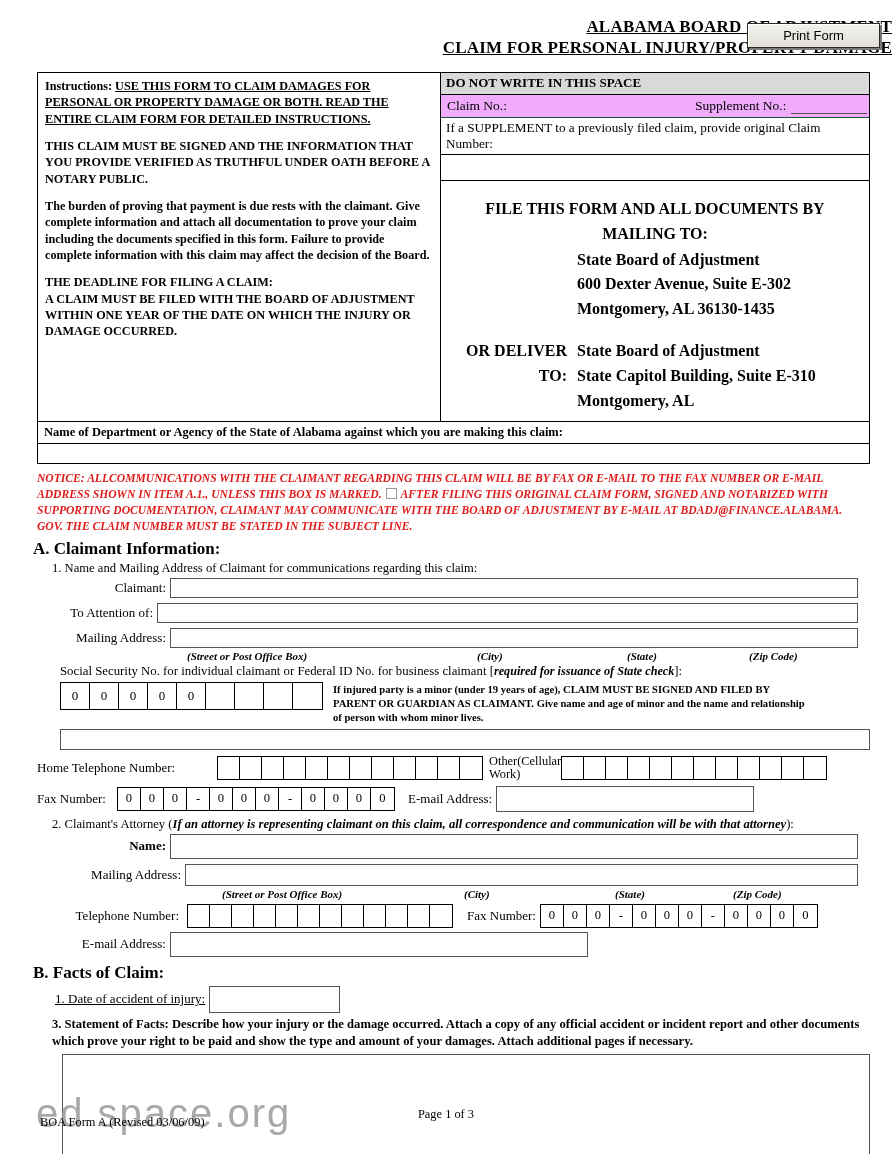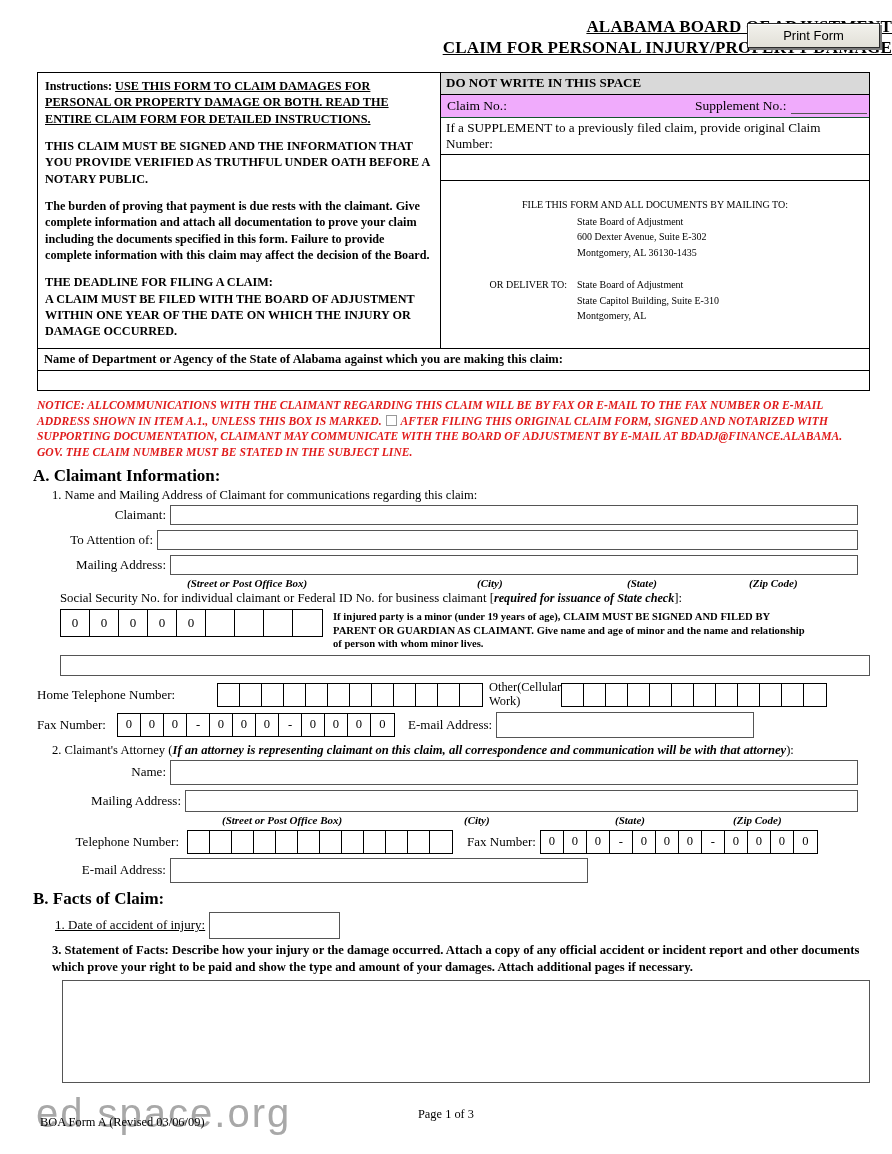--- a/index.html
+++ b/index.html
@@ -86,22 +86,22 @@
     padding: 2px 5px 2px 5px;
   }
   .supp-input {
     border: 1px solid #000;
     border-left: none; border-right: none;
     height: 27px;
     background: #fff;
   }
   .mail-to {
     padding: 16px 6px 8px 6px;
-    font-size: 10px;
-    font-weight: normal;
+    font-size: 16px;
+    font-weight: bold;
     line-height: 1.55;
     flex: 1;
   }
   .mail-head { text-align: center; margin-bottom: 1px; }
   .mail-addr { margin-left: 130px; }
   .deliver-row { margin-top: 17px; display: flex; }
   .deliver-label { width: 130px; text-align: right; padding-right: 10px; }
 
   
   .agency-wrap { margin: 0 22px 0 37px; }
@@ -414,21 +414,21 @@
     </div>
     <div class="flabel" style="padding-left:13px;">E-mail Address:</div>
     <div class="fbox" style="width:258px; height:26px;"></div>
   </div>
 
   <div class="sub-item" style="margin-top:5px;">
     <span>2.  Claimant's Attorney (</span><b><i>If an attorney is representing claimant on this claim, all correspondence and communication will be with that attorney</i></b><span>):</span>
   </div>
 
   <div class="frow" style="margin-top:2px;">
-    <div class="flabel" style="width:133px; text-align:right;">Name:</div>
+    <div class="flabel" style="width:133px; text-align:right;font-weight:bold;">Name:</div>
     <div class="fbox" style="width:688px; height:25px;"></div>
   </div>
 
   <div class="frow" style="margin-top:5px;">
     <div class="flabel" style="width:148px; text-align:right;">Mailing Address:</div>
     <div class="fbox" style="width:673px; height:22px;"></div>
   </div>
 
   <div class="attorney-caption" style="margin-top:2px;">
     <span style="left:185px;">(Street or Post Office Box)</span>

